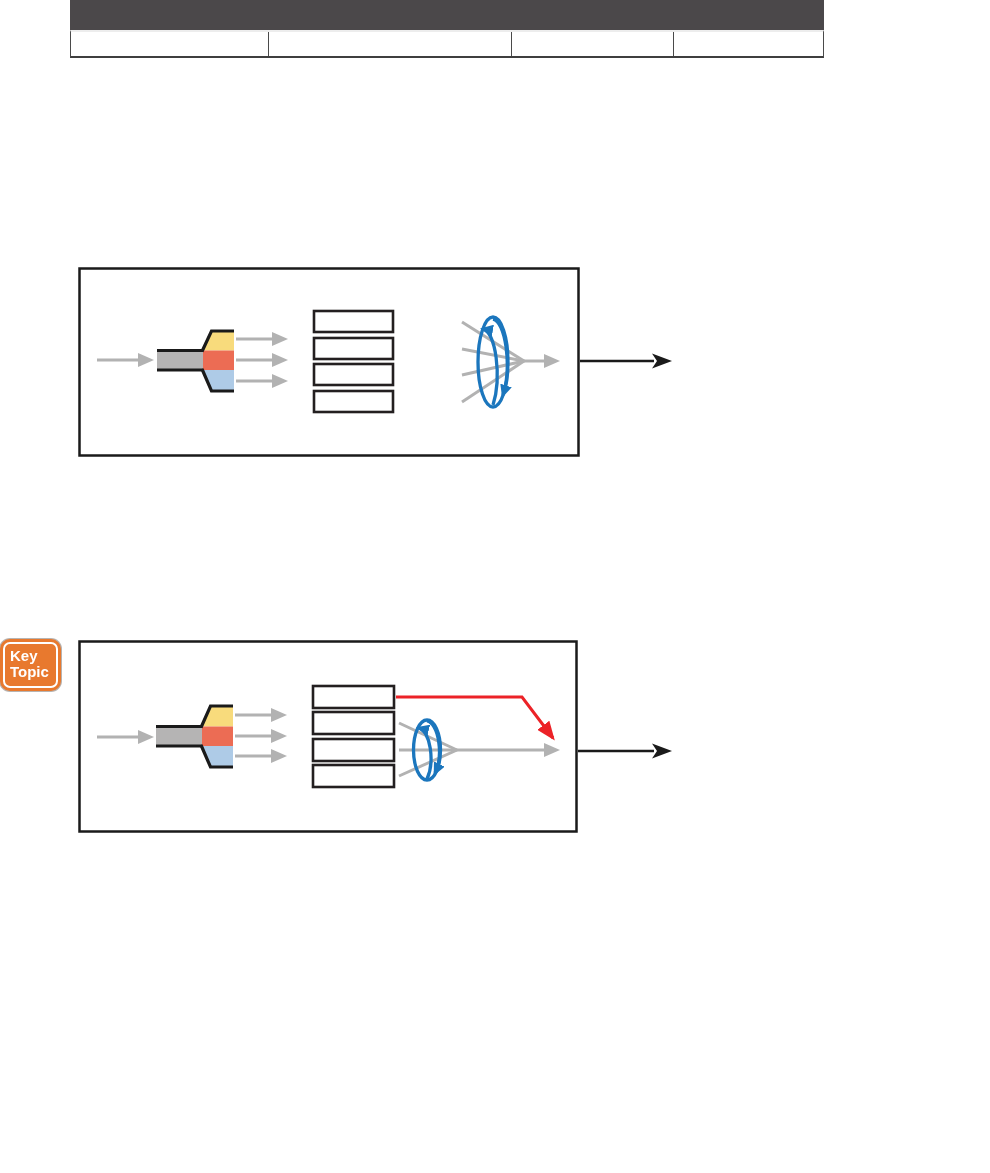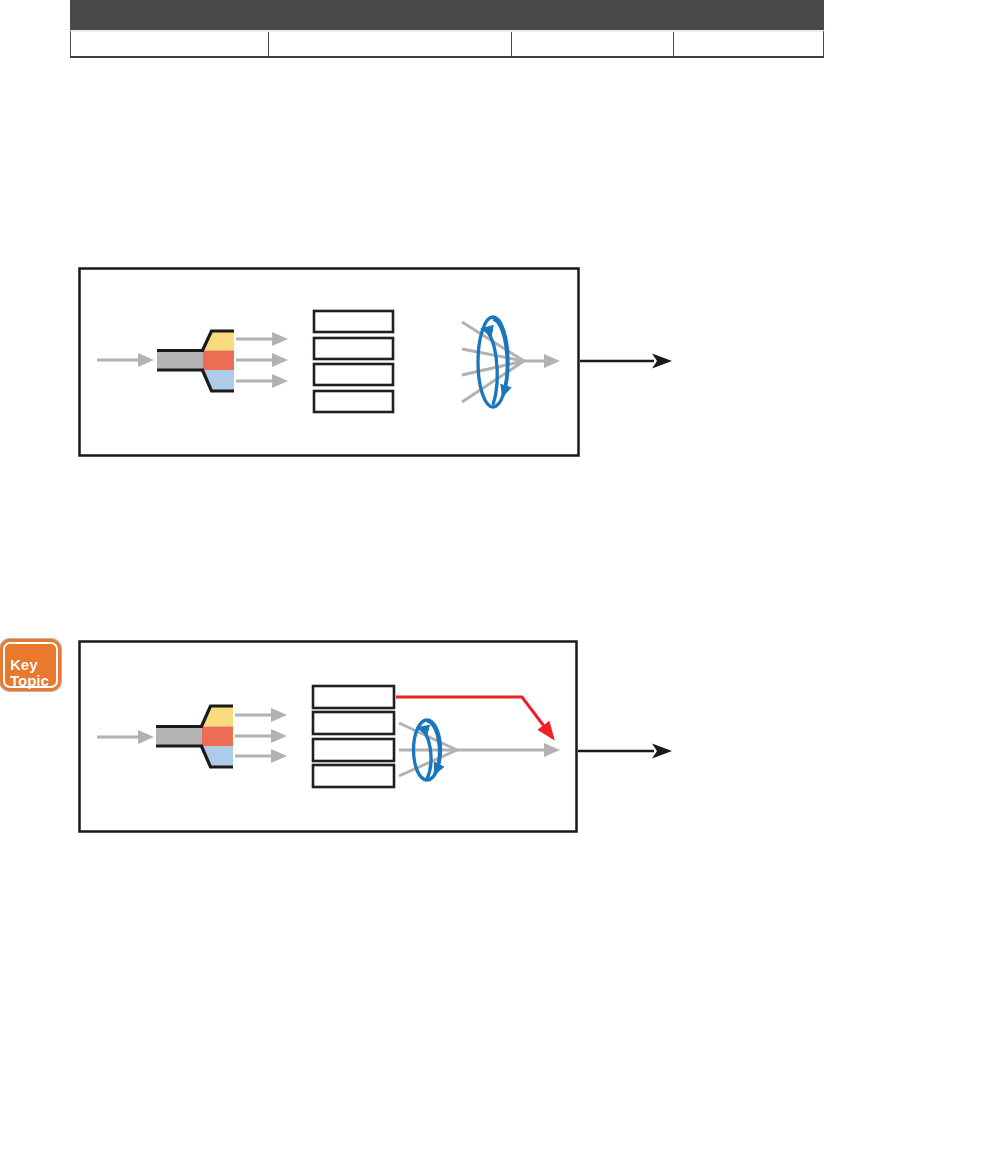--- a/index.html
+++ b/index.html
@@ -18,21 +18,21 @@
   
   .fig{position:absolute;}
   #fig1{left:78px;top:267px;}
   #fig2{left:78px;top:640px;}
 
   
   .key-badge{position:absolute;left:3px;top:642px;width:55px;height:46px;
              background:#E8792E;border:2px solid #ffffff;border-radius:7px;
              box-shadow:0 0 0 3px #E8792E,0 0 0 4px #b7b4b2;
              color:#ffffff;font-weight:bold;font-size:15px;line-height:16px;
-             padding:13px 0 0 5px;box-sizing:border-box;letter-spacing:0px;}
+             padding:4px 0 0 5px;box-sizing:border-box;letter-spacing:0px;}
 </style>
 </head>
 <body>
 
 <div id="page">
 
   <div>
     <div class="tbl-header"></div>
     <div class="tbl-row">
       <div class="tbl-cell c1"></div>

